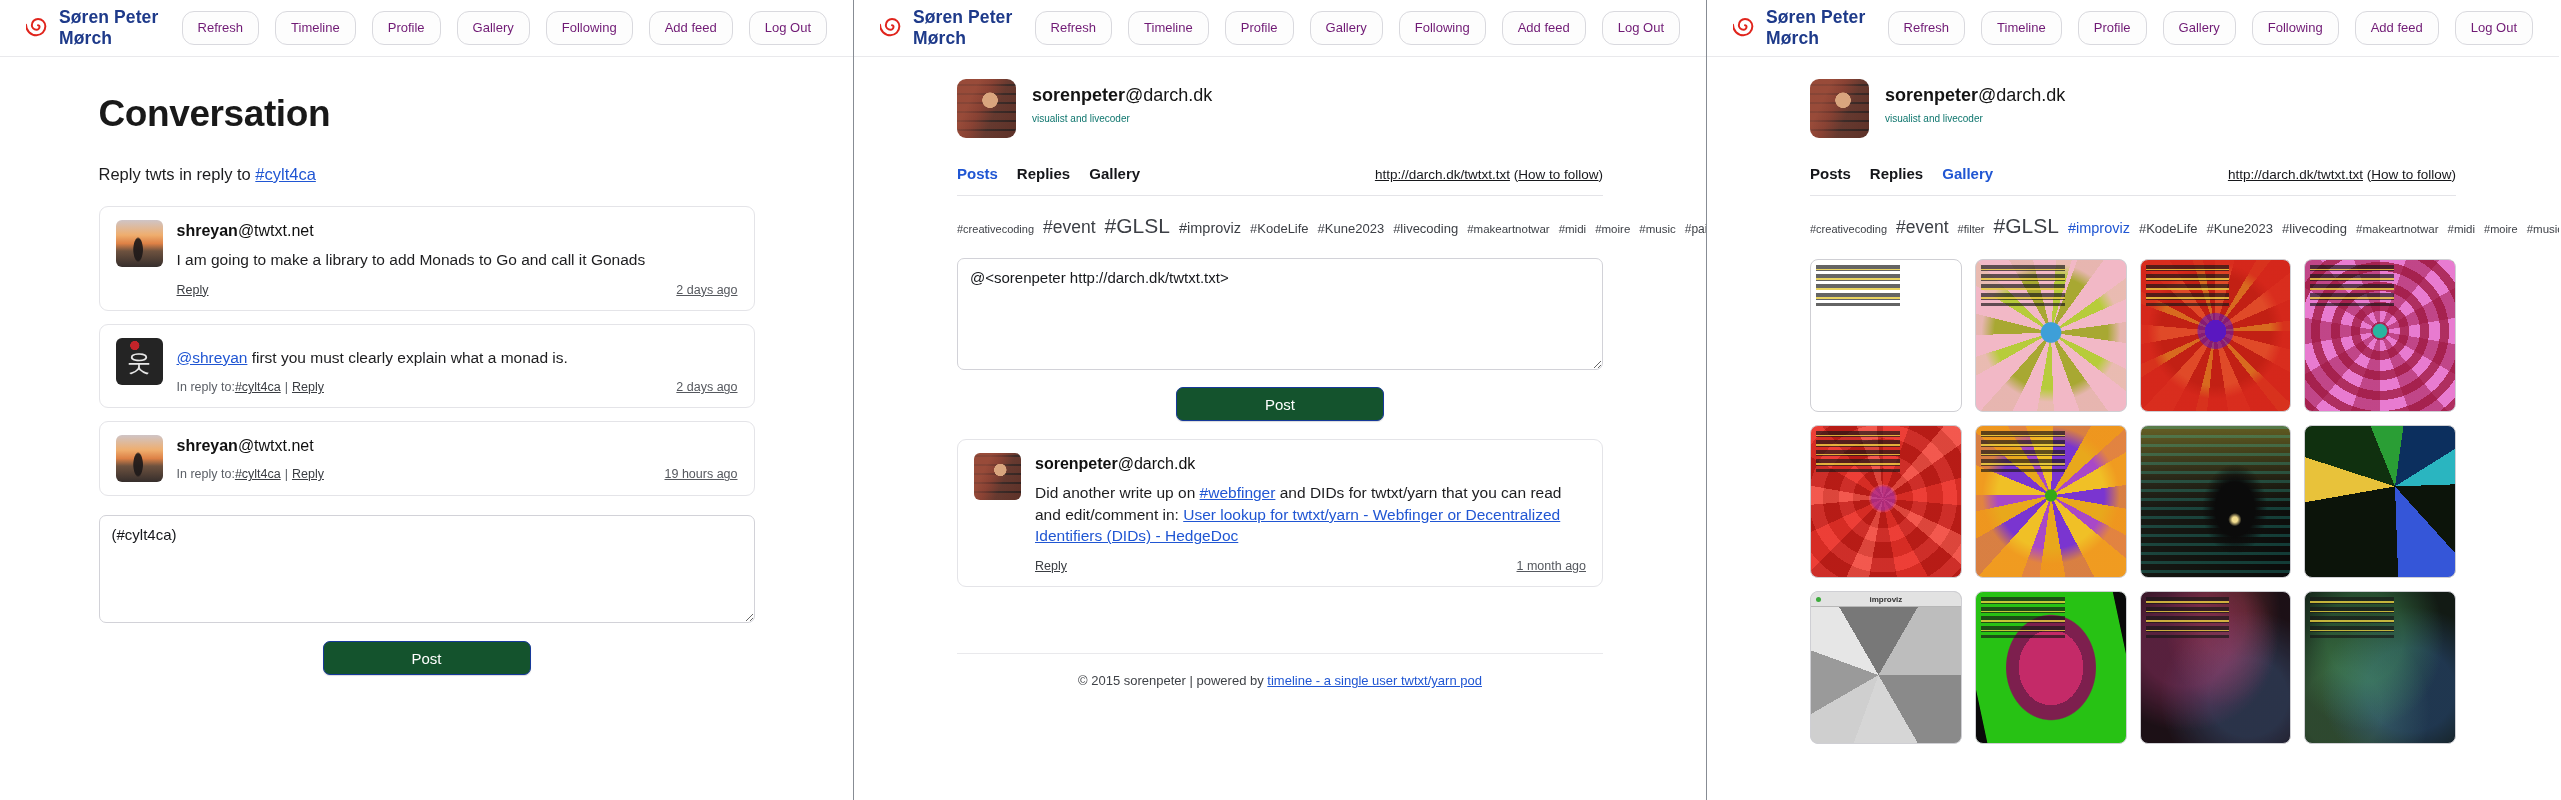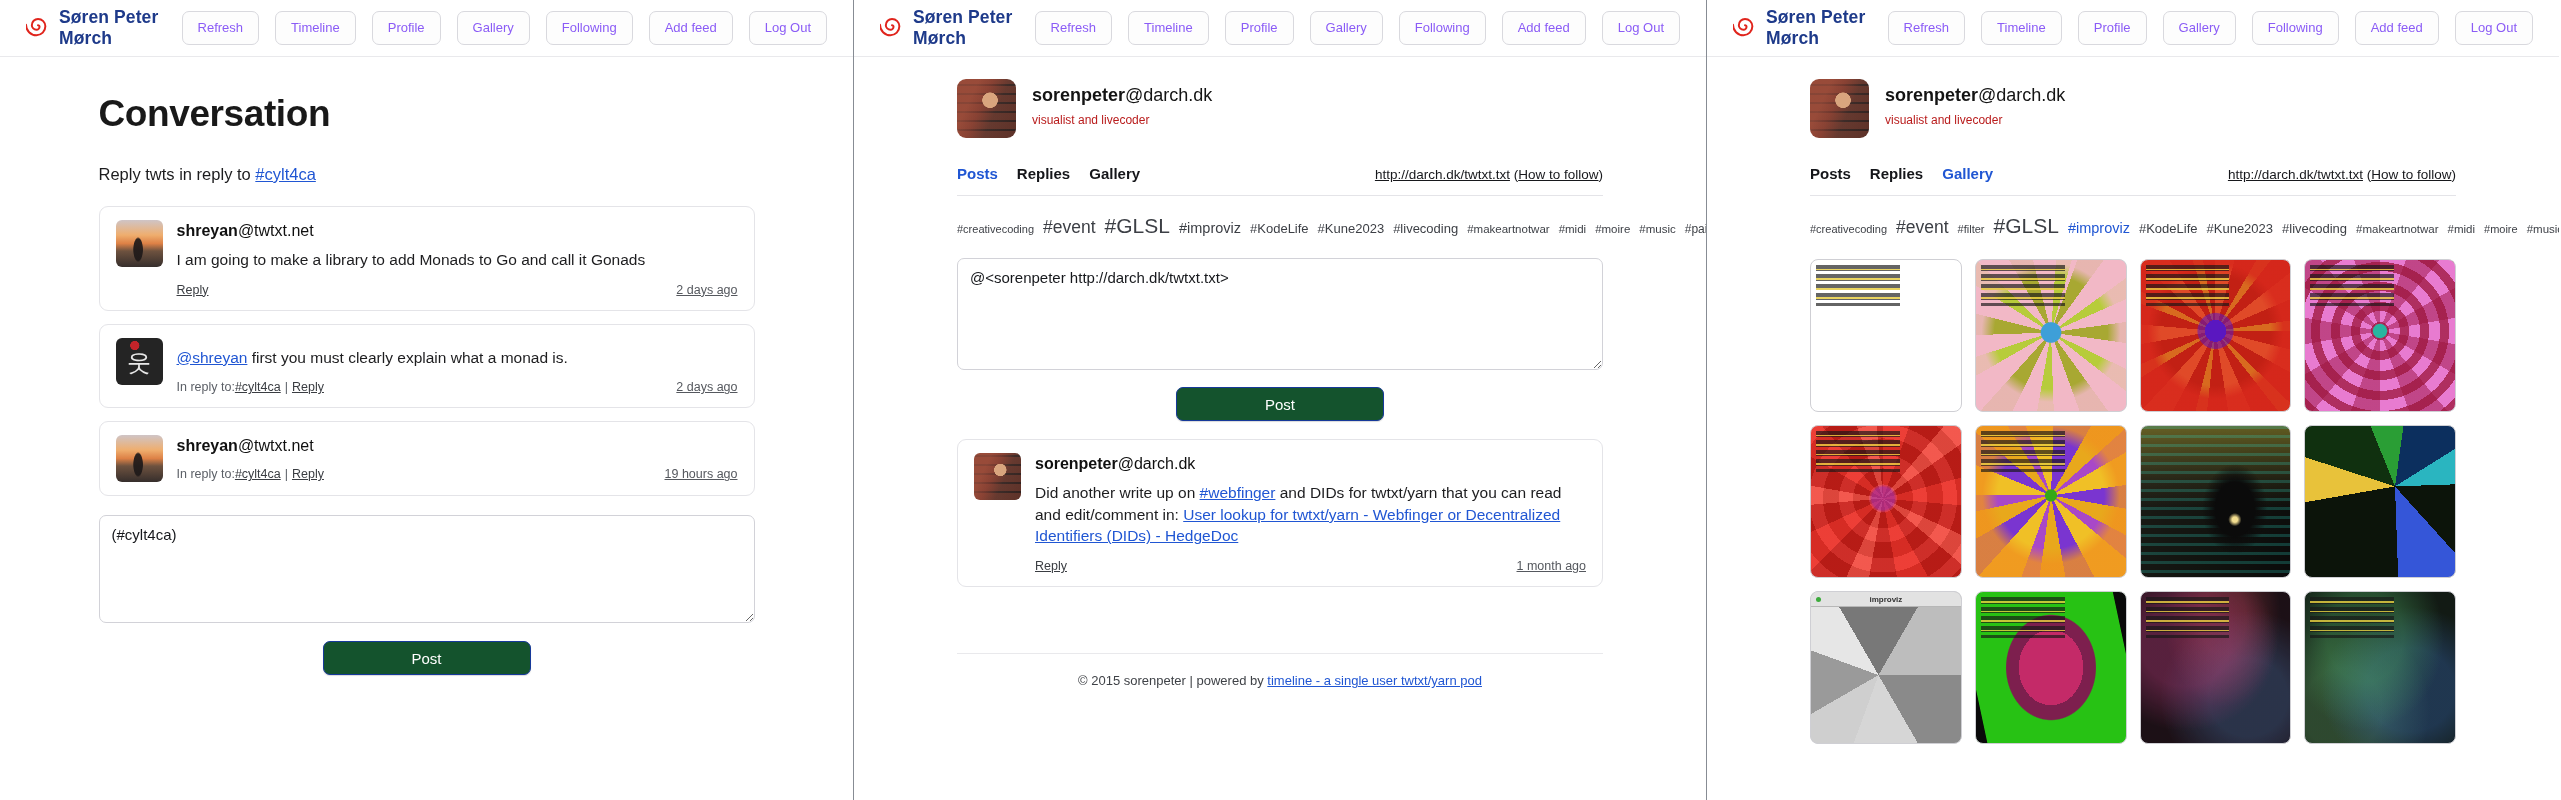--- a/index.html
+++ b/index.html
@@ -7,22 +7,22 @@
     font-family:"Liberation Sans","DejaVu Sans",sans-serif; color:#141414; }
   .app { display:flex; width:2561px; height:800px; }
   .panel { width:853px; height:800px; overflow:hidden; position:relative; background:#fff; }
   .panel + .panel { border-left:1px solid #878c94; }
 
   
   .hdr { height:57px; display:flex; align-items:center; padding:0 26px; border-bottom:1px solid #e9e9ec; background:#fff; }
   .brand { display:flex; align-items:center; gap:9px; cursor:pointer; }
   .brand-name { font-size:17.5px; font-weight:600; color:#1e3a8a; letter-spacing:.1px; }
   .hdr nav { margin-left:auto; display:flex; gap:16px; }
-  .navbtn { font-family:inherit; font-size:13px; color:#8b5cf6; background:#fdfdfd; border:1px solid #d9d9de;
-    border-radius:7px; padding:0 15px; height:34px; line-height:32px; cursor:pointer; white-space:nowrap; }
+  .navbtn { font-family:inherit; font-size:13px; color:#701a75; background:#fdfdfd; border:1px solid #d9d9de;
+    border-radius:12px; padding:0 15px; height:34px; line-height:32px; cursor:pointer; white-space:nowrap; }
 
   
   a, .tlink { color:#2056d3; text-decoration:underline; cursor:pointer; }
   .card { border:1px solid #e4e4e8; border-radius:9px; padding:13px 16px; background:#fff; }
   .trow { display:flex; gap:14px;justify-content:center; }
   .avatar { width:47px; height:47px; border-radius:6px; flex:none; position:relative; overflow:hidden; }
   .twt-name { font-size:16px; color:#101010; padding-top:2px; }
   .twt-name b { font-weight:700; }
   .twt-body { font-size:15.5px; line-height:1.4; color:#1d1d1f; margin-top:9px; }
   .twt-meta { display:flex; align-items:baseline; margin-top:12px; font-size:12.5px; color:#5b5f66; }
@@ -56,21 +56,21 @@
     radial-gradient(circle at 56% 36%, #d9a57e 0 15%, rgba(217,165,126,0) 16%),
     repeating-linear-gradient(0deg, rgba(170,76,56,.45) 0 7px, rgba(120,50,40,.2) 7px 9px),
     linear-gradient(115deg,#8a4a3a 0 26%,#6e3a30 42%,#2e2a28 62%,#1d1b1b 100%); }
 
   
   .p-main { width:646px; margin:0 auto; padding-top:22px; }
   .prof { display:flex; gap:16px; align-items:flex-start; }
   .prof .avatar { width:59px; height:59px; border-radius:9px; }
   .prof-name { font-size:18px; padding-top:6px; }
   .prof-name b { font-weight:700; }
-  .prof-bio { font-size:12px; color:#b91c1c; margin-top:7px; }
+  .prof-bio { font-size:10px; color:#0f766e; margin-top:7px; }
   .tabs-row { display:flex; align-items:baseline; margin-top:27px; padding-bottom:13px; border-bottom:1px solid #e4e4e8; }
   .tabs { display:flex; gap:19px; }
   .ptab { font-size:15px; font-weight:700; color:#15161a; text-decoration:none; cursor:pointer; }
   .ptab.active { color:#2056d3; }
   .feed { margin-left:auto; font-size:13.5px; color:#17181c; }
   .feed .durl, .feed .howto { color:#17181c; text-decoration:underline; cursor:pointer; }
   .tagcloud { margin-top:13px; line-height:1.62; }
   .tag { color:#3c3f45; text-decoration:none; margin-right:9px; cursor:pointer; white-space:nowrap; }
   .tag.active { color:#2056d3; }
   .p2 .composer { height:112px; margin-top:15px; }

